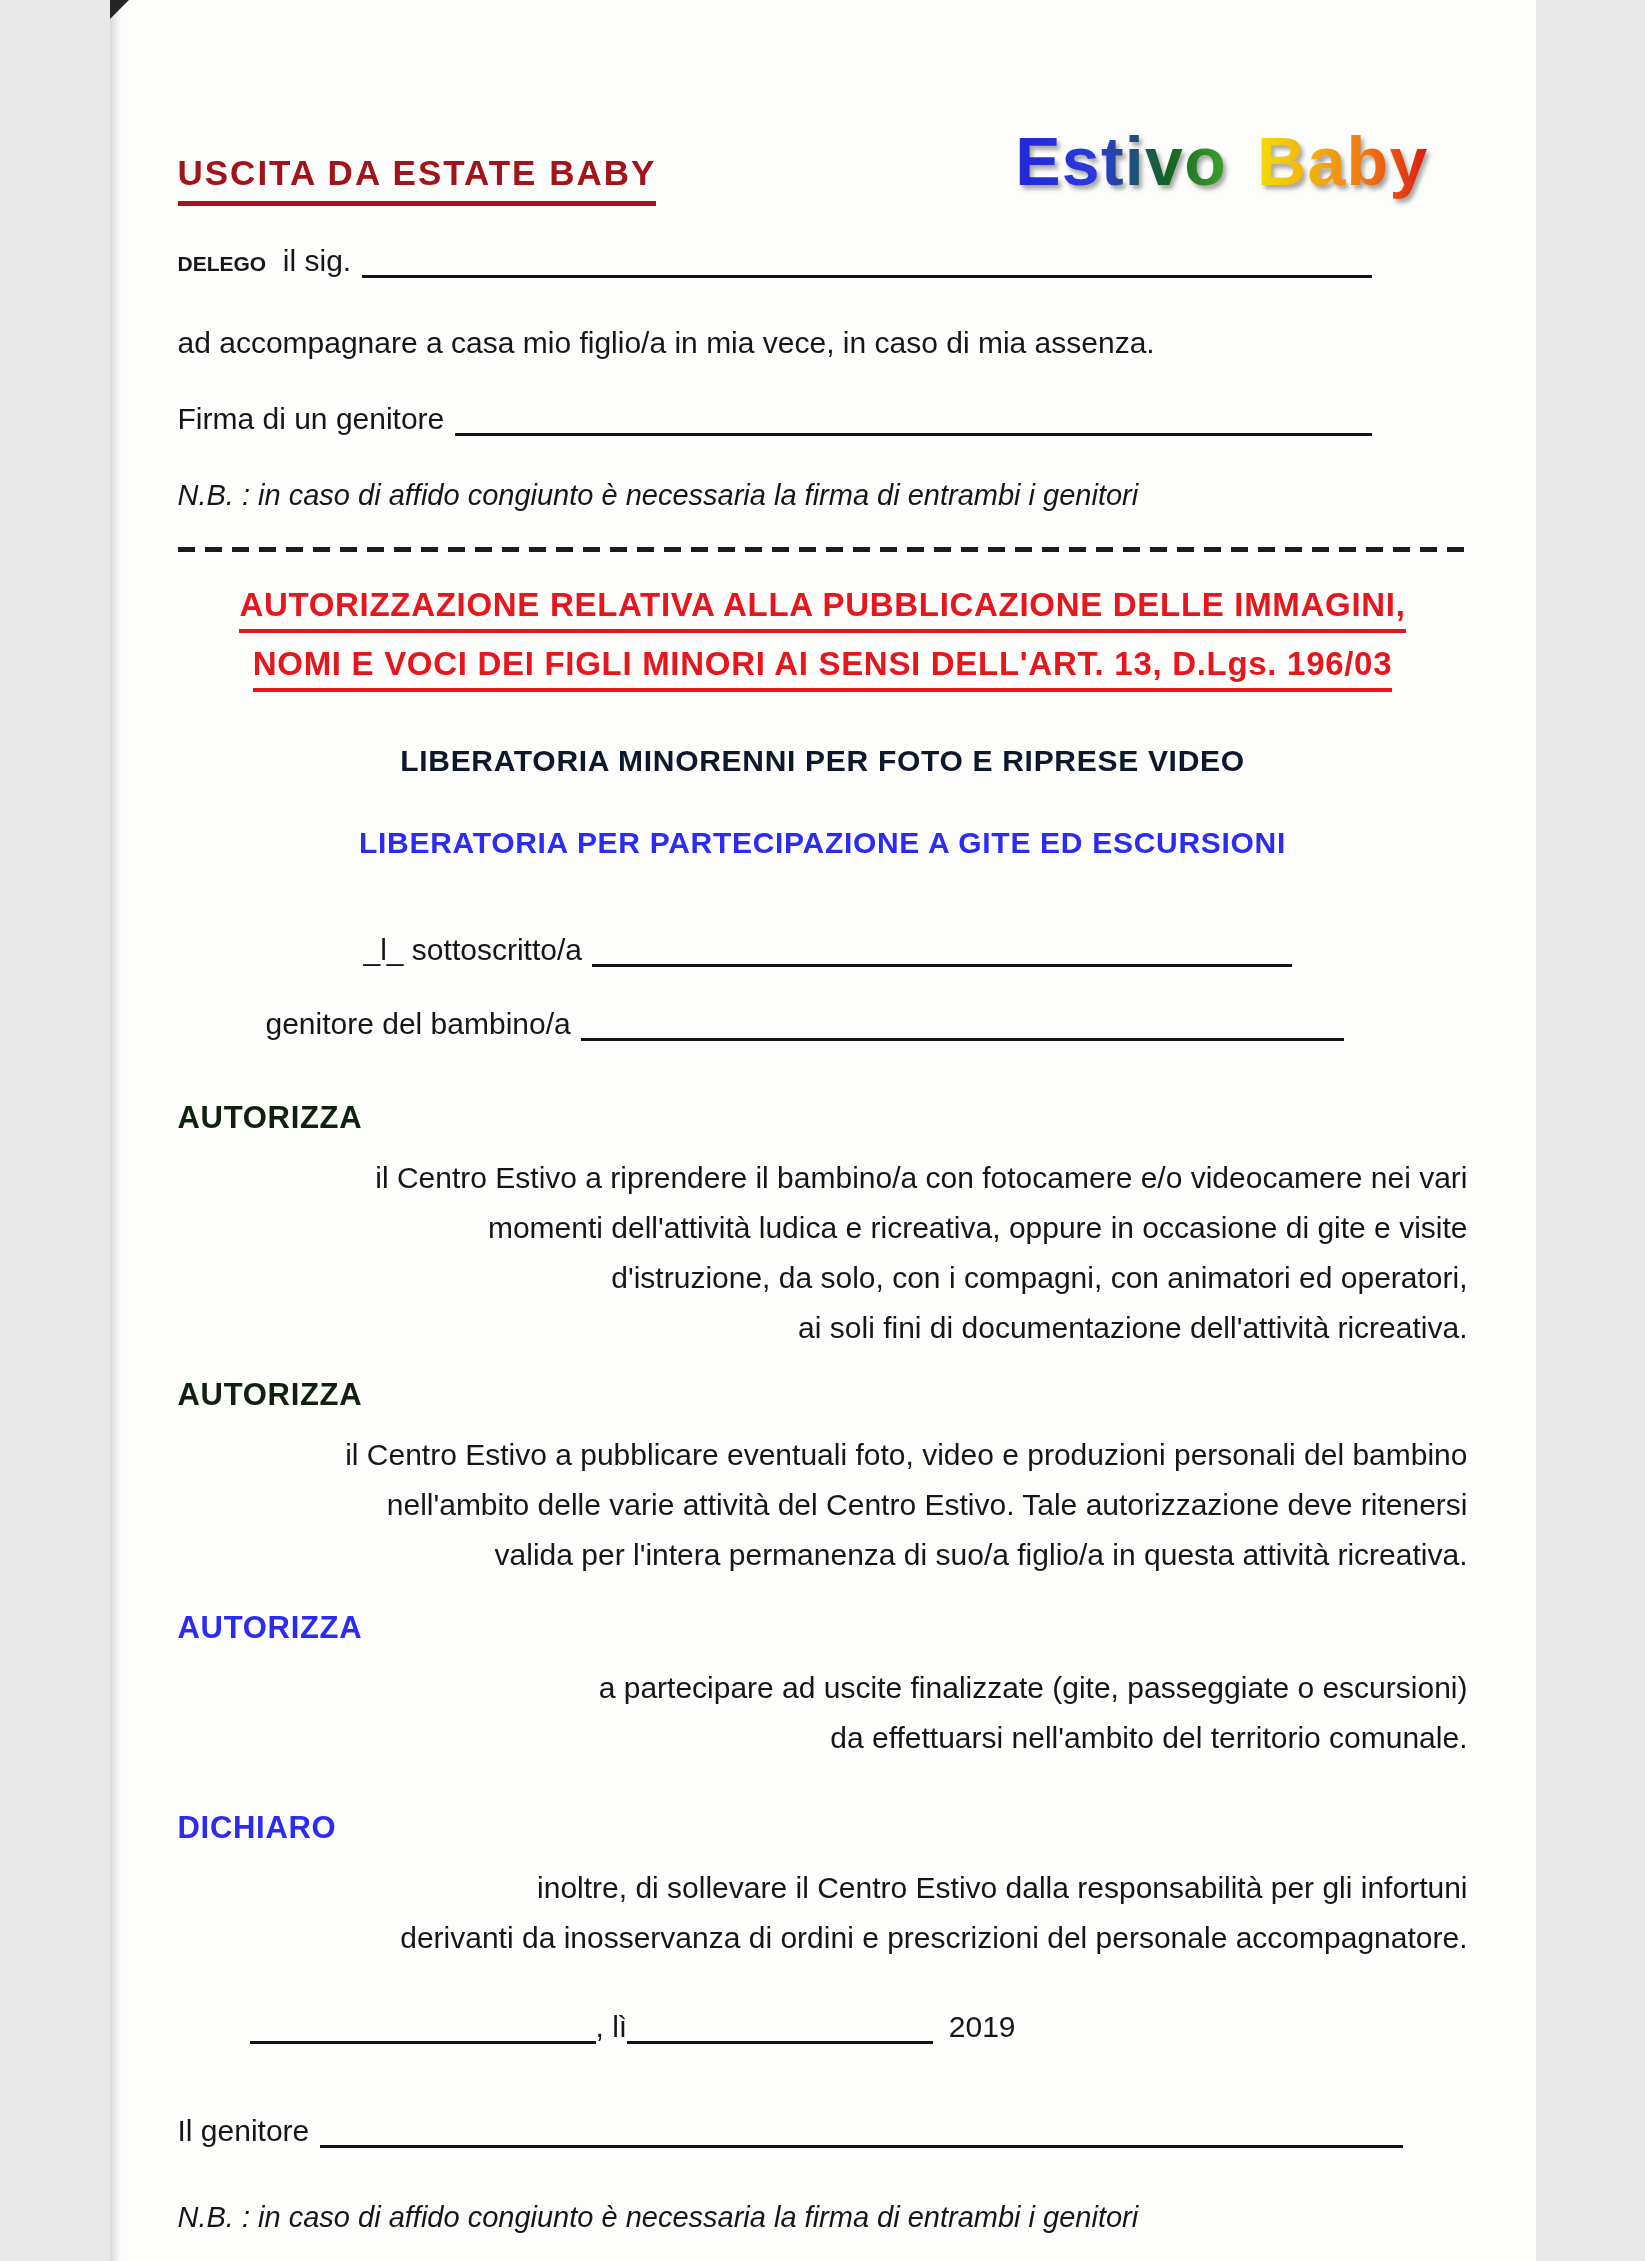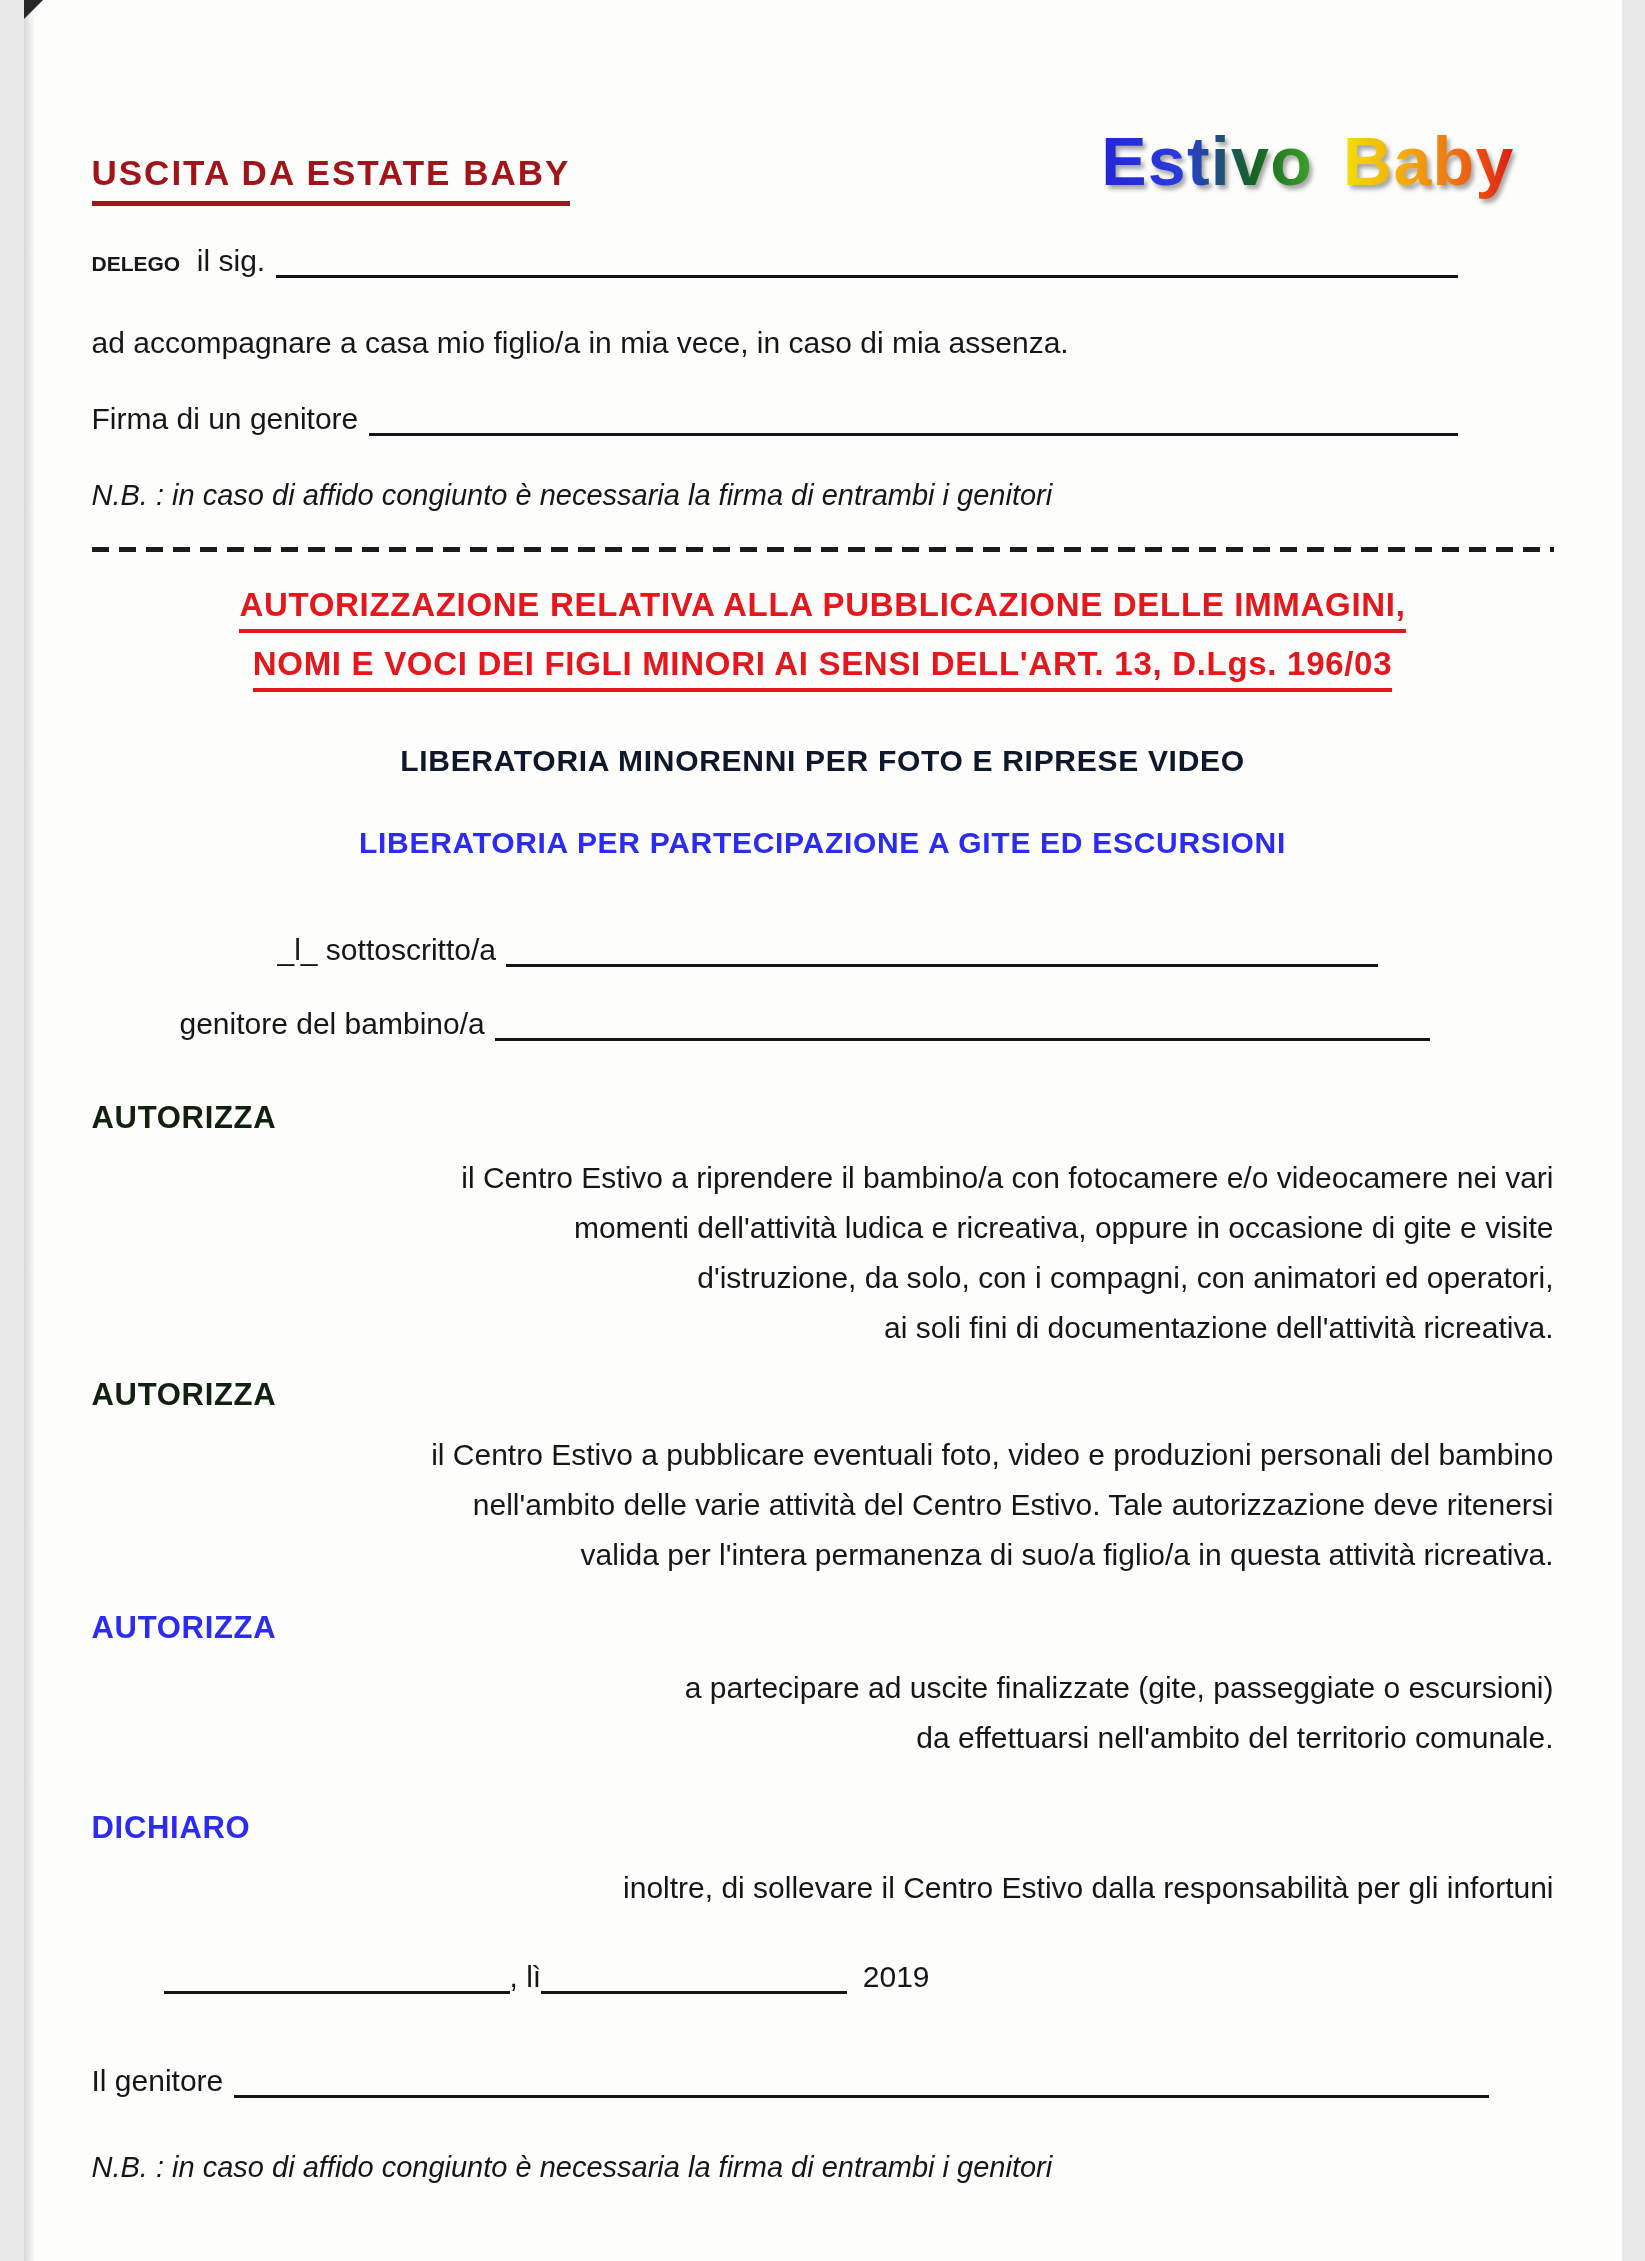--- a/index.html
+++ b/index.html
@@ -1,18 +1,18 @@
 <!DOCTYPE html>
 <html style="font-size:10.4px"><head>
 <meta charset="utf-8">
 <style>
   html,body { margin:0; padding:0; background:#e8e8e8; }
   .page {
     position:relative;
-    width:1598px; height:2261px;
+    width:1426px; height:2261px;
     margin:0 auto;
     background:#fdfdfc;
     font-family:"Liberation Sans","DejaVu Sans",sans-serif;
     color:#161616;
     overflow:hidden;
   }
   .scan-edge-left {
     position:absolute; left:0; top:0; bottom:0; width:11.7px;
     background:linear-gradient(90deg, rgba(0,0,0,0.14), rgba(0,0,0,0));
   }
@@ -155,20 +155,21 @@
 
     <div class="sec-head head-blue">AUTORIZZA</div>
     <div class="para after-p3">
       <div>a partecipare ad uscite finalizzate (gite, passeggiate o escursioni)</div>
       <div>da effettuarsi nell'ambito del territorio comunale.</div>
     </div>
 
     <div class="sec-head head-blue">DICHIARO</div>
     <div class="para after-p4">
       <div>inoltre, di sollevare il Centro Estivo dalla responsabilità per gli infortuni</div>
+      <div>derivanti da inosservanza di ordini e prescrizioni del personale accompagnatore.</div>
     </div>
 
     <div class="date-row">
       <span class="blank-f1"></span>
       <span class="date-mid">, lì</span>
       <span class="blank-f2"></span>
       <span>2019</span>
     </div>
 
     <div class="row row-ilgen">

